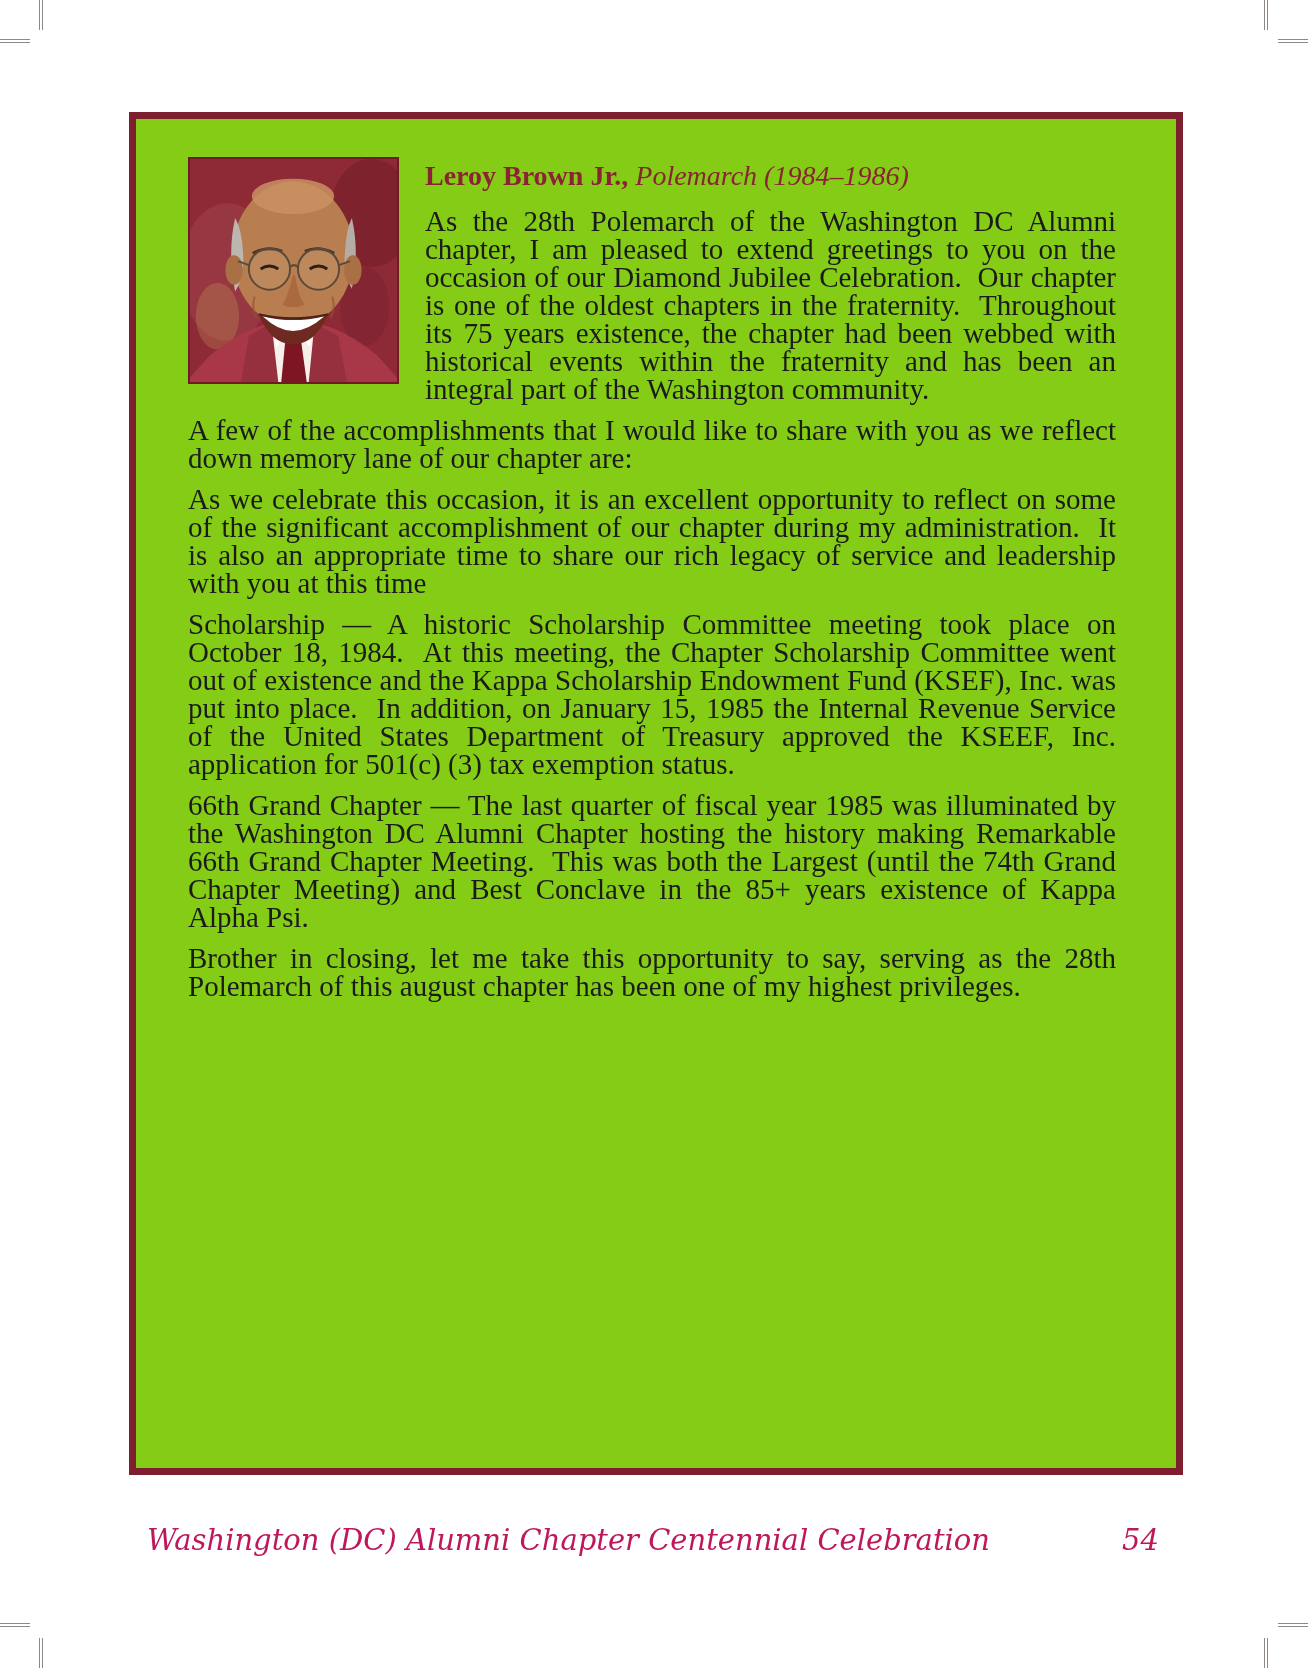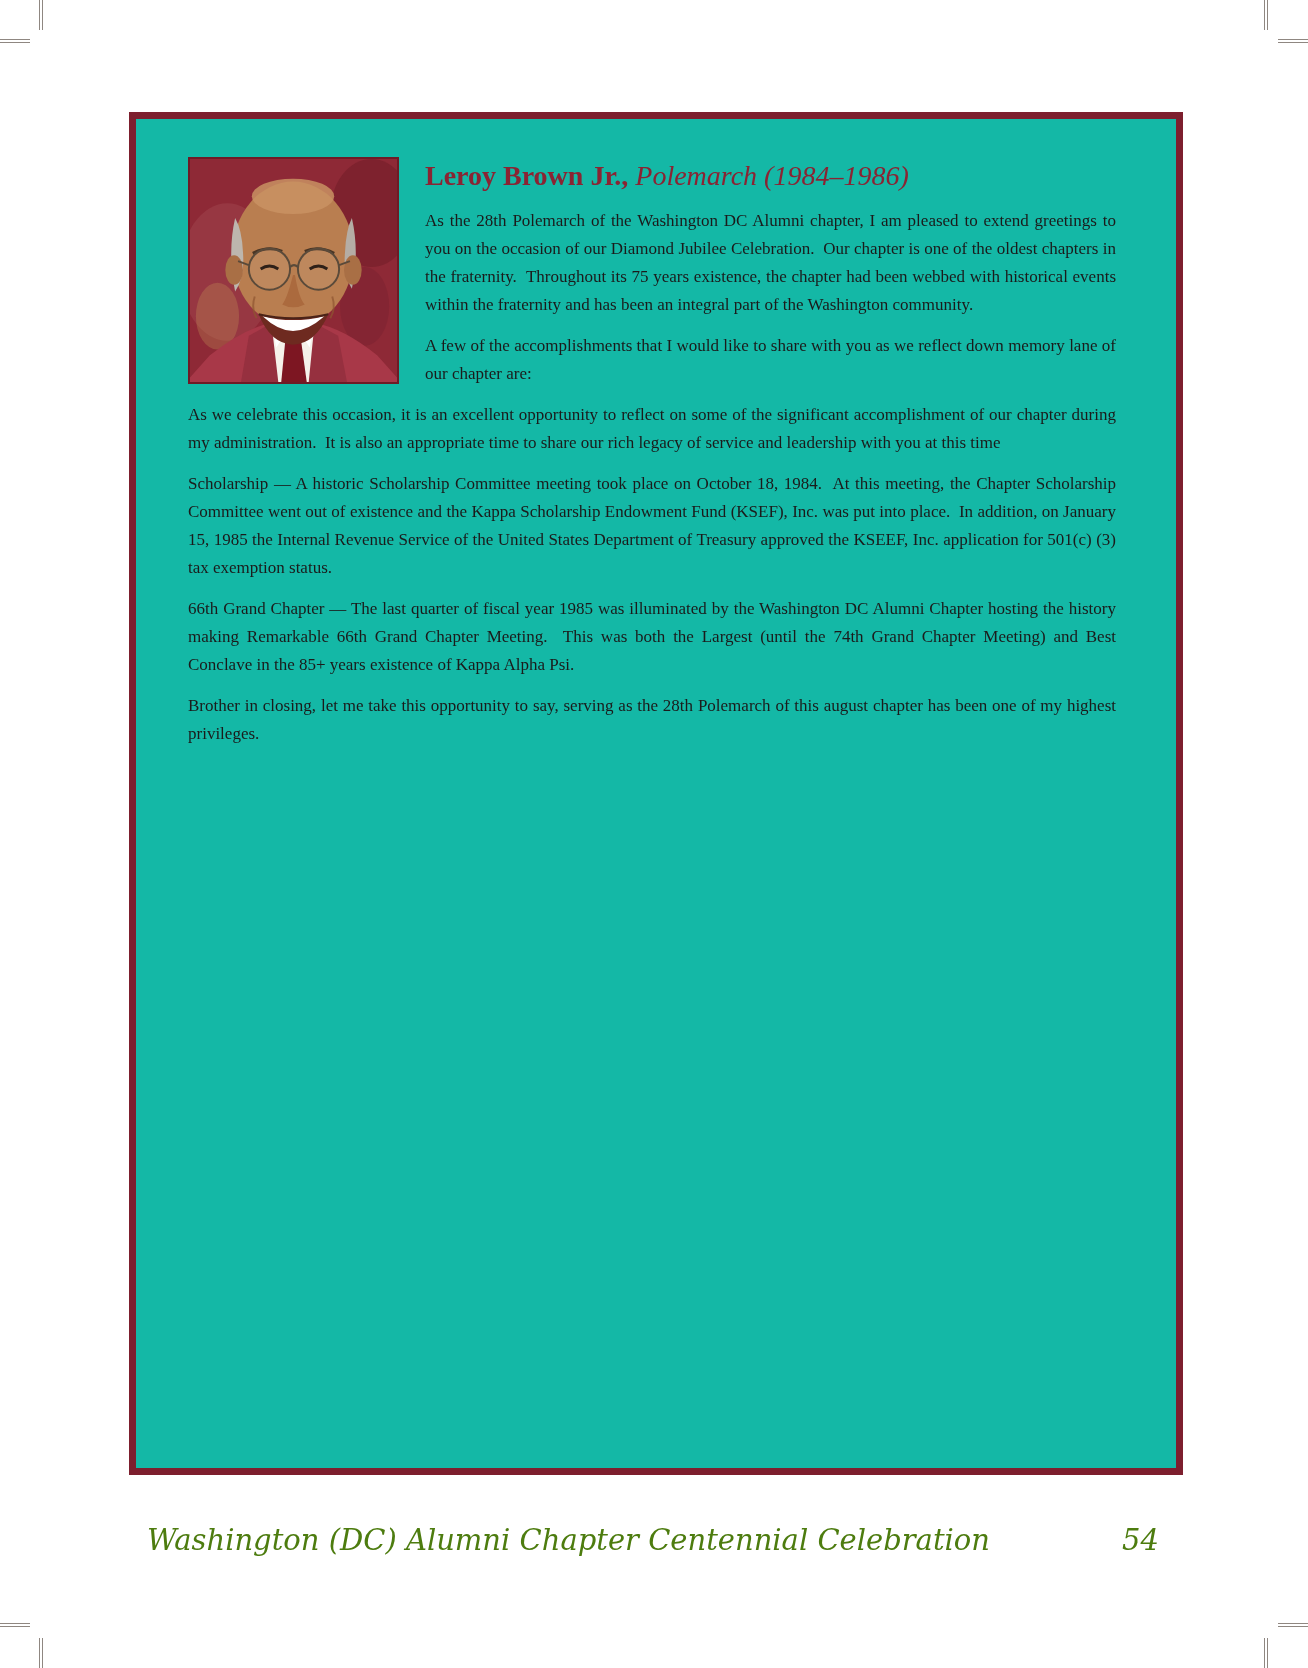--- a/index.html
+++ b/index.html
@@ -17,21 +17,21 @@
   .mark { position: absolute; background: #ffffff; }
   .mark.v { width: 4px; height: 30px; border-left: 1px solid #8f8781; border-right: 1px solid #8f8781; }
   .mark.h { height: 4px; width: 30px; border-top: 1px solid #8f8781; border-bottom: 1px solid #8f8781; }
 
   
   .frame {
     position: absolute;
     left: 129px; top: 112px;
     width: 1054px; height: 1363px;
     border: 7px solid #7d1f2e;
-    background: #14b8a6;
+    background: #84cc16;
   }
   .article {
     position: absolute;
     left: 0; top: 0; right: 0; bottom: 0;
     padding: 36px 60px 0 52px;
   }
 
   
   .photo {
     float: left;
@@ -48,36 +48,36 @@
     line-height: 34px;
     margin: 4px 0 14px 0;
     color: #8a2433;
     font-weight: normal;
   }
   h1 .name  { font-weight: bold; }
   h1 .title { font-style: italic; }
 
   
   .body-para {
-    font-size: 17px;
+    font-size: 29px;
     line-height: 28px;
     margin: 0 0 13px 0;
     text-align: justify;
     color: #1b1b1b;
   }
 
   
   .footer {
     position: absolute;
     left: 147px; top: 1520px;
     width: 1012px;
     display: flex;
     justify-content: space-between;
     align-items: baseline;
-    color: #4d7c0f;
+    color: #be185d;
     font-family: "DejaVu Serif", serif;
     font-style: italic;
     font-size: 29px;
     line-height: 40px;
   }
 </style>
 </head>
 <body>
 
 <div class="mark v" style="left:39px; top:0;"></div>

